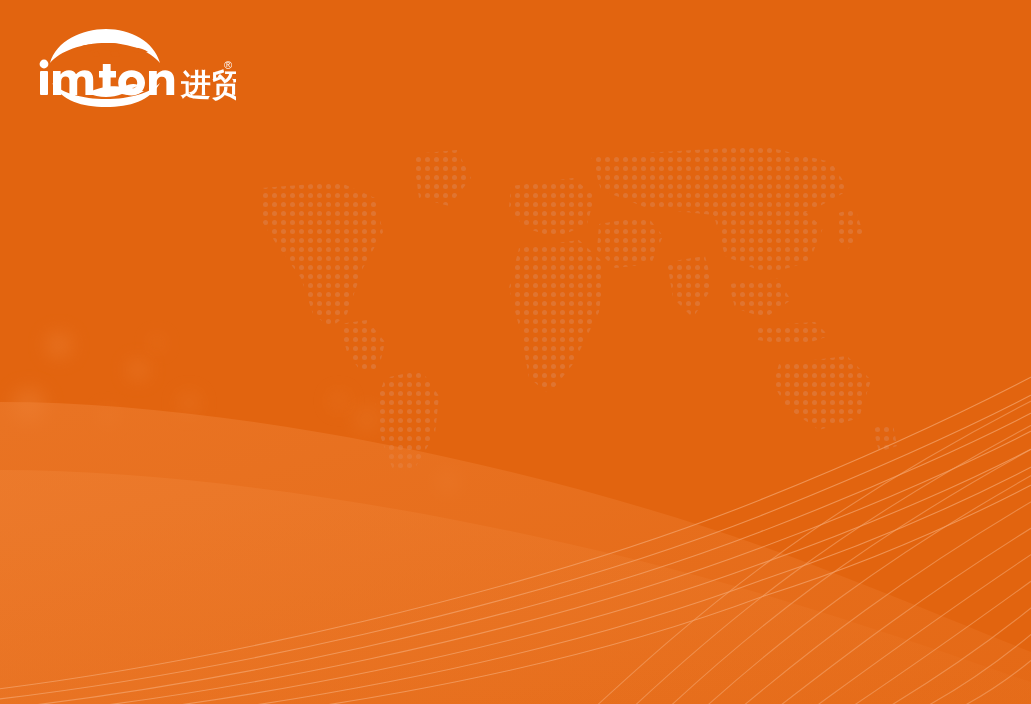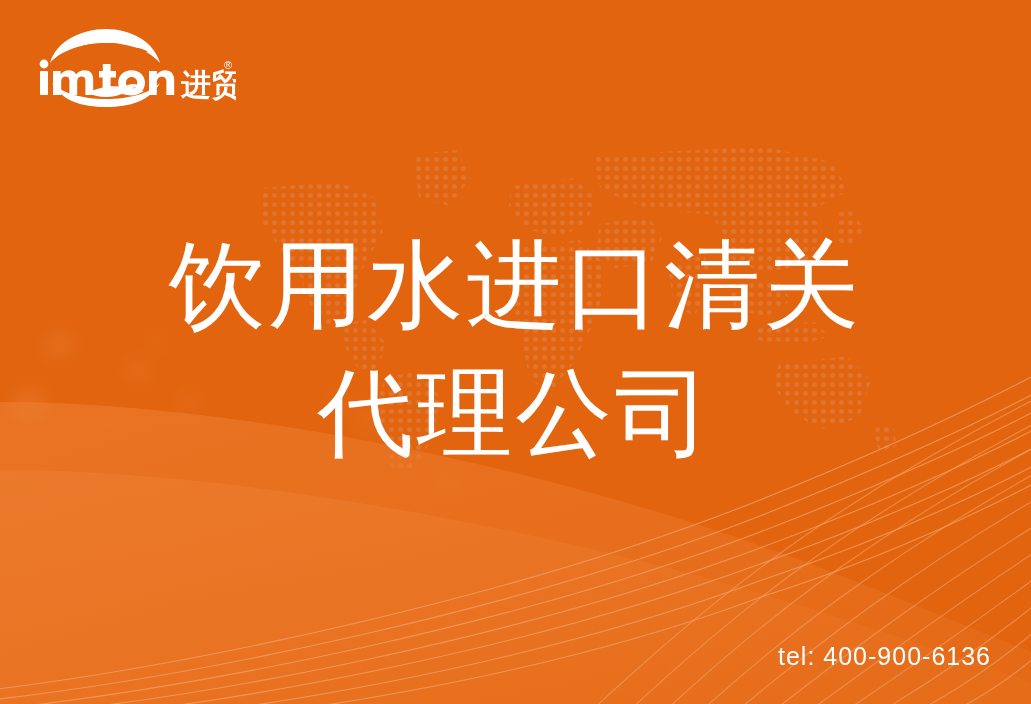--- a/index.html
+++ b/index.html
@@ -229,20 +229,15 @@
         <path d="M63,44 h3.8 v-7 h7.8 v7 h5.4 v6.4 h-5.4 v9 c0,1.8 0.8,2.4 2.4,2.4 c1.1,0 2,-0.2 3,-0.6 v6.2 c-1.6,0.8 -3.4,1.1 -5.4,1.1 c-5.2,0 -8,-2.4 -8,-7.8 V50.4 H63 Z"></path>
         <path d="M95.6,43.2 c7.8,0 13.4,5.4 13.4,12.6 c0,7.2 -5.6,12.8 -13.4,12.8 c-7.8,0 -13.4,-5.6 -13.4,-12.8 C82.2,48.6 87.8,43.2 95.6,43.2 Z M95.6,50 c-3.4,0 -5.6,2.6 -5.6,5.8 c0,3.4 2.2,6 5.6,6 c3.4,0 5.6,-2.6 5.6,-6 C101.2,52.6 99,50 95.6,50 Z"></path>
         <path d="M113,44 h7.8 v3.6 c2,-2.8 4.8,-4.4 8.4,-4.4 c5.6,0 9,3.6 9,9.6 V68 h-7.8 V54.6 c0,-3.2 -1.6,-4.8 -4.4,-4.8 c-3,0 -5.2,2 -5.2,5.6 V68 H113 Z"></path>
       </g>
 
       <text x="145" y="68" font-family="'Liberation Sans','DejaVu Sans',sans-serif" font-size="30" font-weight="700" fill="#ffffff">进贸通</text>
       <text x="188" y="42" font-family="'Liberation Sans','DejaVu Sans',sans-serif" font-size="11" fill="#ffffff">®</text>
     </svg>
   </div>
 
-  <div class="headline">
-    <span class="line">饮用水进口清关</span>
-    <span class="line">代理公司</span>
-  </div>
-
-  <div class="phone">tel: 400-900-6136</div>
+
 
 </div>
 
 </body></html>

